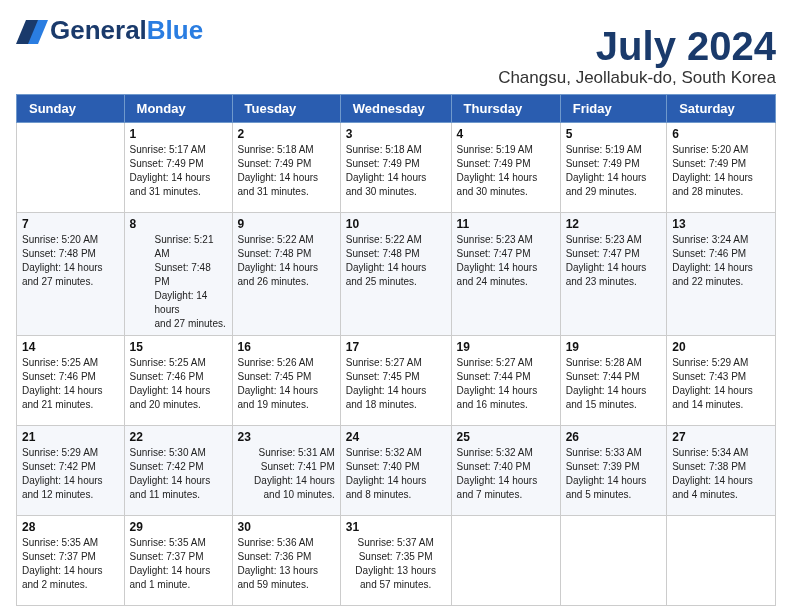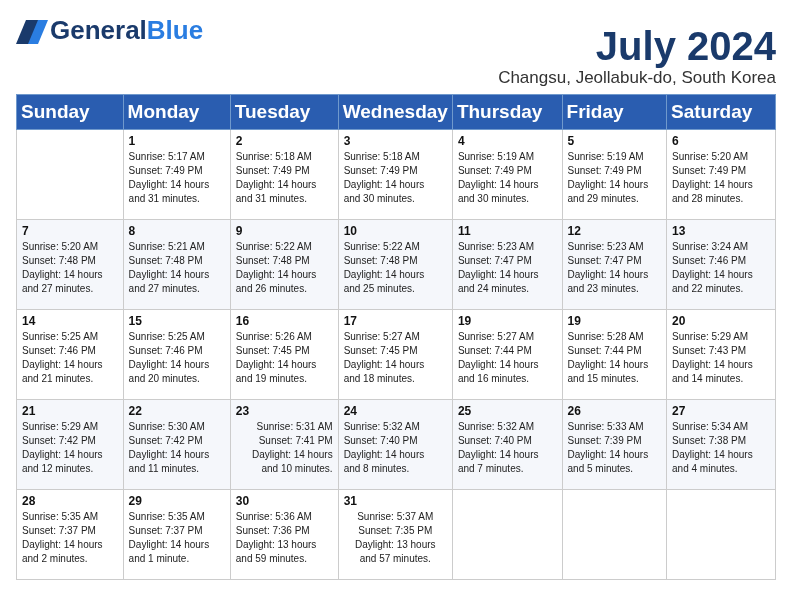--- a/index.html
+++ b/index.html
@@ -45,23 +45,23 @@
       color: #333;
     }
     .calendar {
       width: 100%;
       border-collapse: collapse;
       font-size: 10.5px;
     }
     .calendar th {
       background: #2a5db0;
       color: #fff;
-      padding: 6px 4px;
+      padding: 6px 12px;
       text-align: left;
-      font-size: 19px;
+      font-size: 13px;
       border: 1px solid #7099cc;
     }
     .calendar td {
       border: 1px solid #ccc;
       vertical-align: top;
       padding: 4px 5px;
       height: 90px;
       width: 113px;
       background: #fff;
     }
@@ -171,21 +171,21 @@
       <tr>
         <td>
           <span class="day-num">7</span>
           <div class="day-info" style="white-space: pre-line;">Sunrise: 5:20 AM
 Sunset: 7:48 PM
 Daylight: 14 hours
 and 27 minutes.</div>
         </td>
         <td>
           <span class="day-num">8</span>
-          <div class="day-info" style="white-space: pre-line;">Sunrise: 5:21 AM
+          <div class="day-info" style="white-space: pre-line; margin-left: 25px;">Sunrise: 5:21 AM
 Sunset: 7:48 PM
 Daylight: 14 hours
 and 27 minutes.</div>
         </td>
         <td>
           <span class="day-num">9</span>
           <div class="day-info" style="white-space: pre-line;">Sunrise: 5:22 AM
 Sunset: 7:48 PM
 Daylight: 14 hours
 and 26 minutes.</div>

